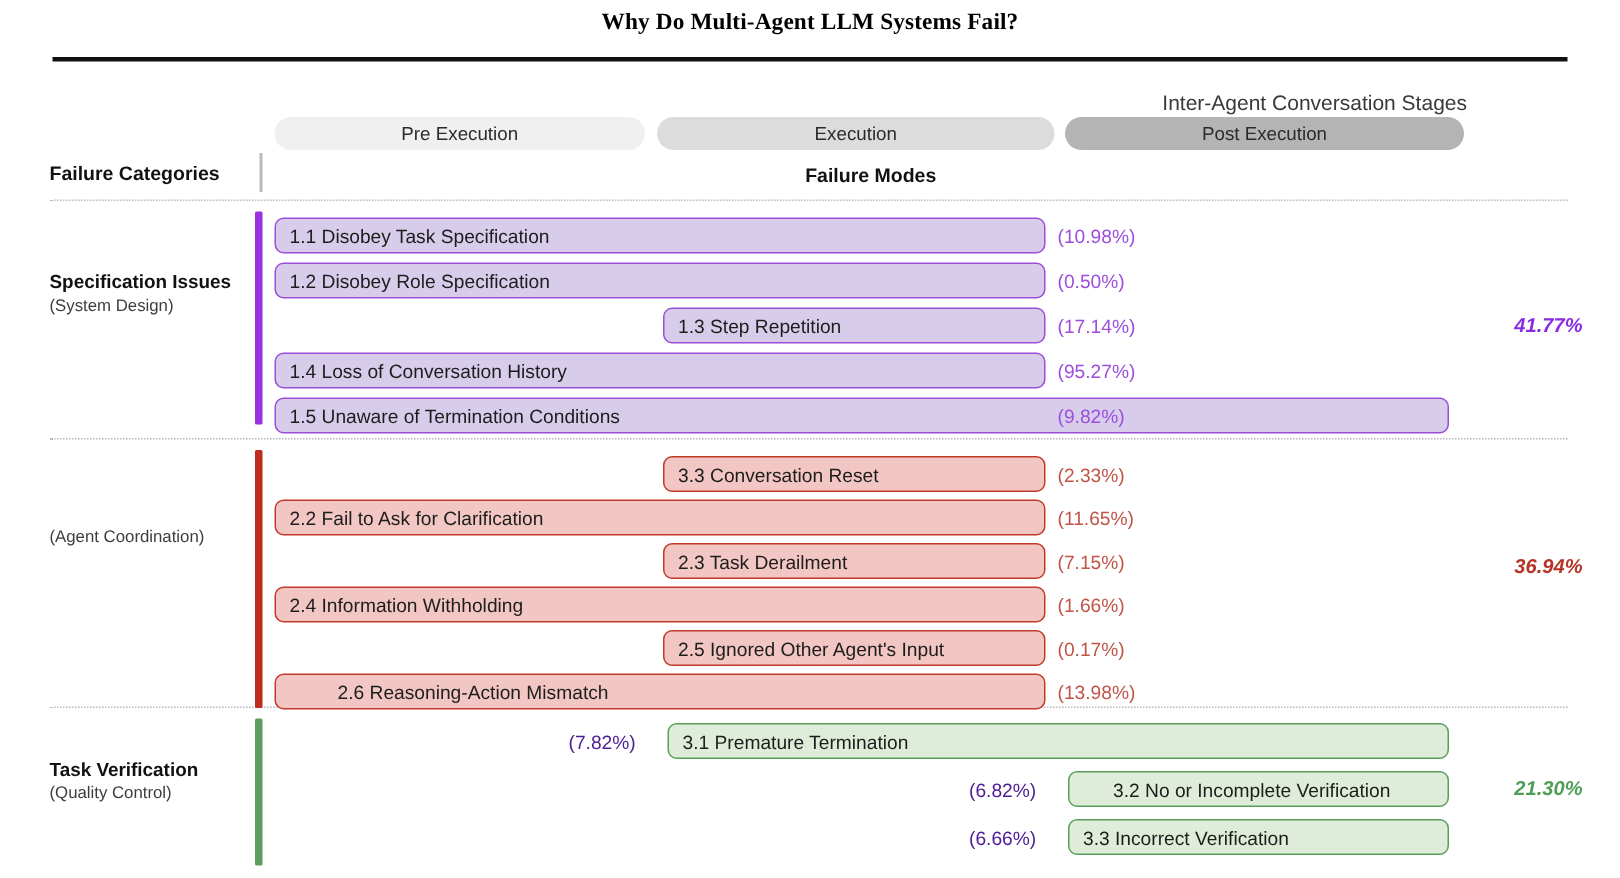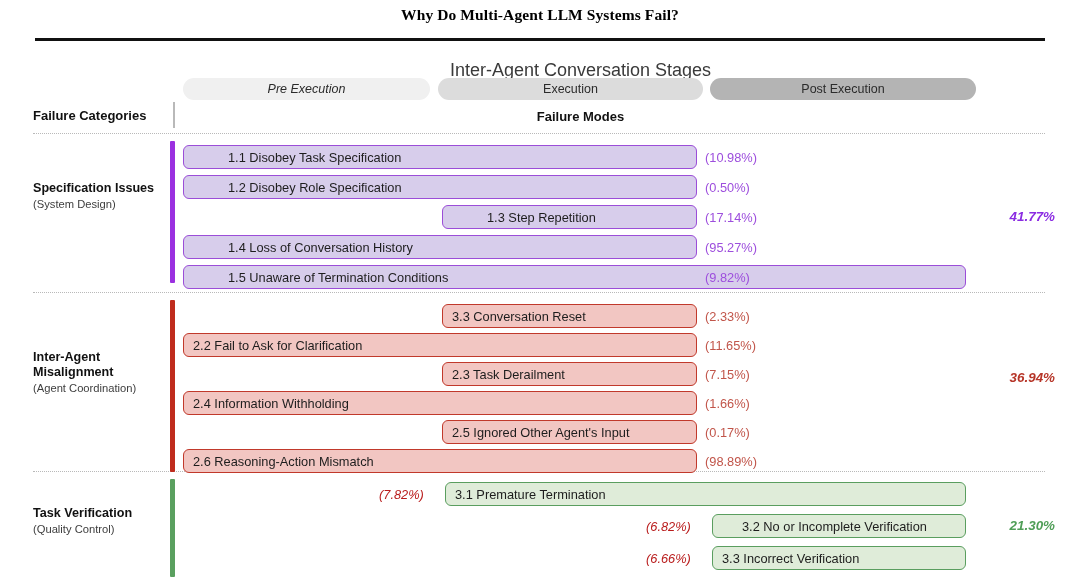--- a/index.html
+++ b/index.html
@@ -15,29 +15,29 @@
     position:absolute;left:0;top:6px;width:1080px;text-align:center;
     font-family:"Liberation Serif","DejaVu Serif",serif;
     font-weight:bold;font-size:15.5px;color:#000;letter-spacing:.1px;
   }
   .title-rule{
     position:absolute;left:35px;top:38px;width:1010px;height:3px;background:#111;
   }
 
   
   .stages-caption{
-    position:absolute;left:183px;top:60px;width:795px;text-align:center;
-    font-size:18px;color:#3a3a3a;
+    position:absolute;left:183px;top:60px;width:795px;text-align:right;
+    font-size:14px;color:#3a3a3a;
   }
   .pill{
     position:absolute;top:78px;height:22px;border-radius:11px;
     display:flex;align-items:center;justify-content:center;
     font-size:12.5px;color:#2b2b2b;
   }
-  .pill.pre{left:183px;width:247px;background:#f0f0f0;font-style:italic;}
+  .pill.pre{left:183px;width:247px;background:#f0f0f0;}
   .pill.exe{left:438px;width:265px;background:#dcdcdc;}
   .pill.post{left:710px;width:266px;background:#b4b4b4;}
 
   .fc-label{
     position:absolute;left:33px;top:108px;width:132px;text-align:left;
     font-size:13px;font-weight:bold;color:#111;
   }
   .fc-divider{
     position:absolute;left:173px;top:102px;width:2px;height:26px;background:#b9b9b9;
   }
@@ -77,32 +77,32 @@
     display:flex;align-items:center;
     font-size:12.8px;color:#1d1d1d;
   }
   .bar .btext{padding-left:9px;white-space:nowrap;}
   .pct{
     position:absolute;top:0;height:24px;display:flex;align-items:center;
     font-size:12.8px;white-space:nowrap;
   }
 
   
-  .c-purple .bar{background:#d7cdeb;border-color:#9b4dd8;padding-left:35px;}
+  .c-purple .bar{background:#d7cdeb;border-color:#9b4dd8;}
   .c-purple .pct{color:#9d4edd;}
   .c-purple .spine{background:#9b30e0;}
   .c-purple .total{color:#8a2be2;}
   
   .c-red .bar{background:#f2c6c2;border-color:#c1392b;}
   .c-red .pct{color:#c1554a;}
   .c-red .spine{background:#bf2c1d;}
   .c-red .total{color:#b63528;}
   
   .c-green .bar{background:#dfecd9;border-color:#5a9e5f;}
-  .c-green .pct{color:#b91c1c;font-style:italic;}
+  .c-green .pct{color:#4c1d95;}
   .c-green .spine{background:#5aa05f;}
   .c-green .total{color:#4f9e57;}
 
   .total{
     position:absolute;font-size:13.4px;font-weight:bold;font-style:italic;
     text-align:right;width:110px;
   }
 </style>
 </head>
 <body>
@@ -167,21 +167,20 @@
       </div>
       <div class="pct" style="left:705px;">(9.82%)</div>
     </div>
 
     <div class="total" style="left:945px;top:76px;">41.77%</div>
   </div>
 
   <div class="section sec-mis c-red">
     <div class="spine" style="top:8px;height:172px;"></div>
     <div class="cat" style="top:58px;">
-      <div class="cname">Inter-Agent Misalignment</div>
       <div class="csub">(Agent Coordination)</div>
     </div>
 
     <div class="row" style="top:12px;">
       <div class="bar" style="left:442px;width:255px;">
         <span class="btext">3.3 Conversation Reset</span>
       </div>
       <div class="pct" style="left:705px;">(2.33%)</div>
     </div>
 
@@ -207,24 +206,24 @@
     </div>
 
     <div class="row" style="top:128px;">
       <div class="bar" style="left:442px;width:255px;">
         <span class="btext">2.5 Ignored Other Agent's Input</span>
       </div>
       <div class="pct" style="left:705px;">(0.17%)</div>
     </div>
 
     <div class="row" style="top:157px;">
-      <div class="bar" style="left:183px;width:514px;">
+      <div class="bar" style="left:183px;width:514px;padding-left:32px;">
         <span class="btext">2.6 Reasoning-Action Mismatch</span>
       </div>
-      <div class="pct" style="left:705px;">(98.89%)</div>
+      <div class="pct" style="left:705px;">(13.98%)</div>
     </div>
 
     <div class="total" style="left:945px;top:78px;">36.94%</div>
   </div>
 
   <div class="section sec-task c-green">
     <div class="spine" style="top:8px;height:98px;"></div>
     <div class="cat" style="top:35px;">
       <div class="cname">Task Verification</div>
       <div class="csub">(Quality Control)</div>

